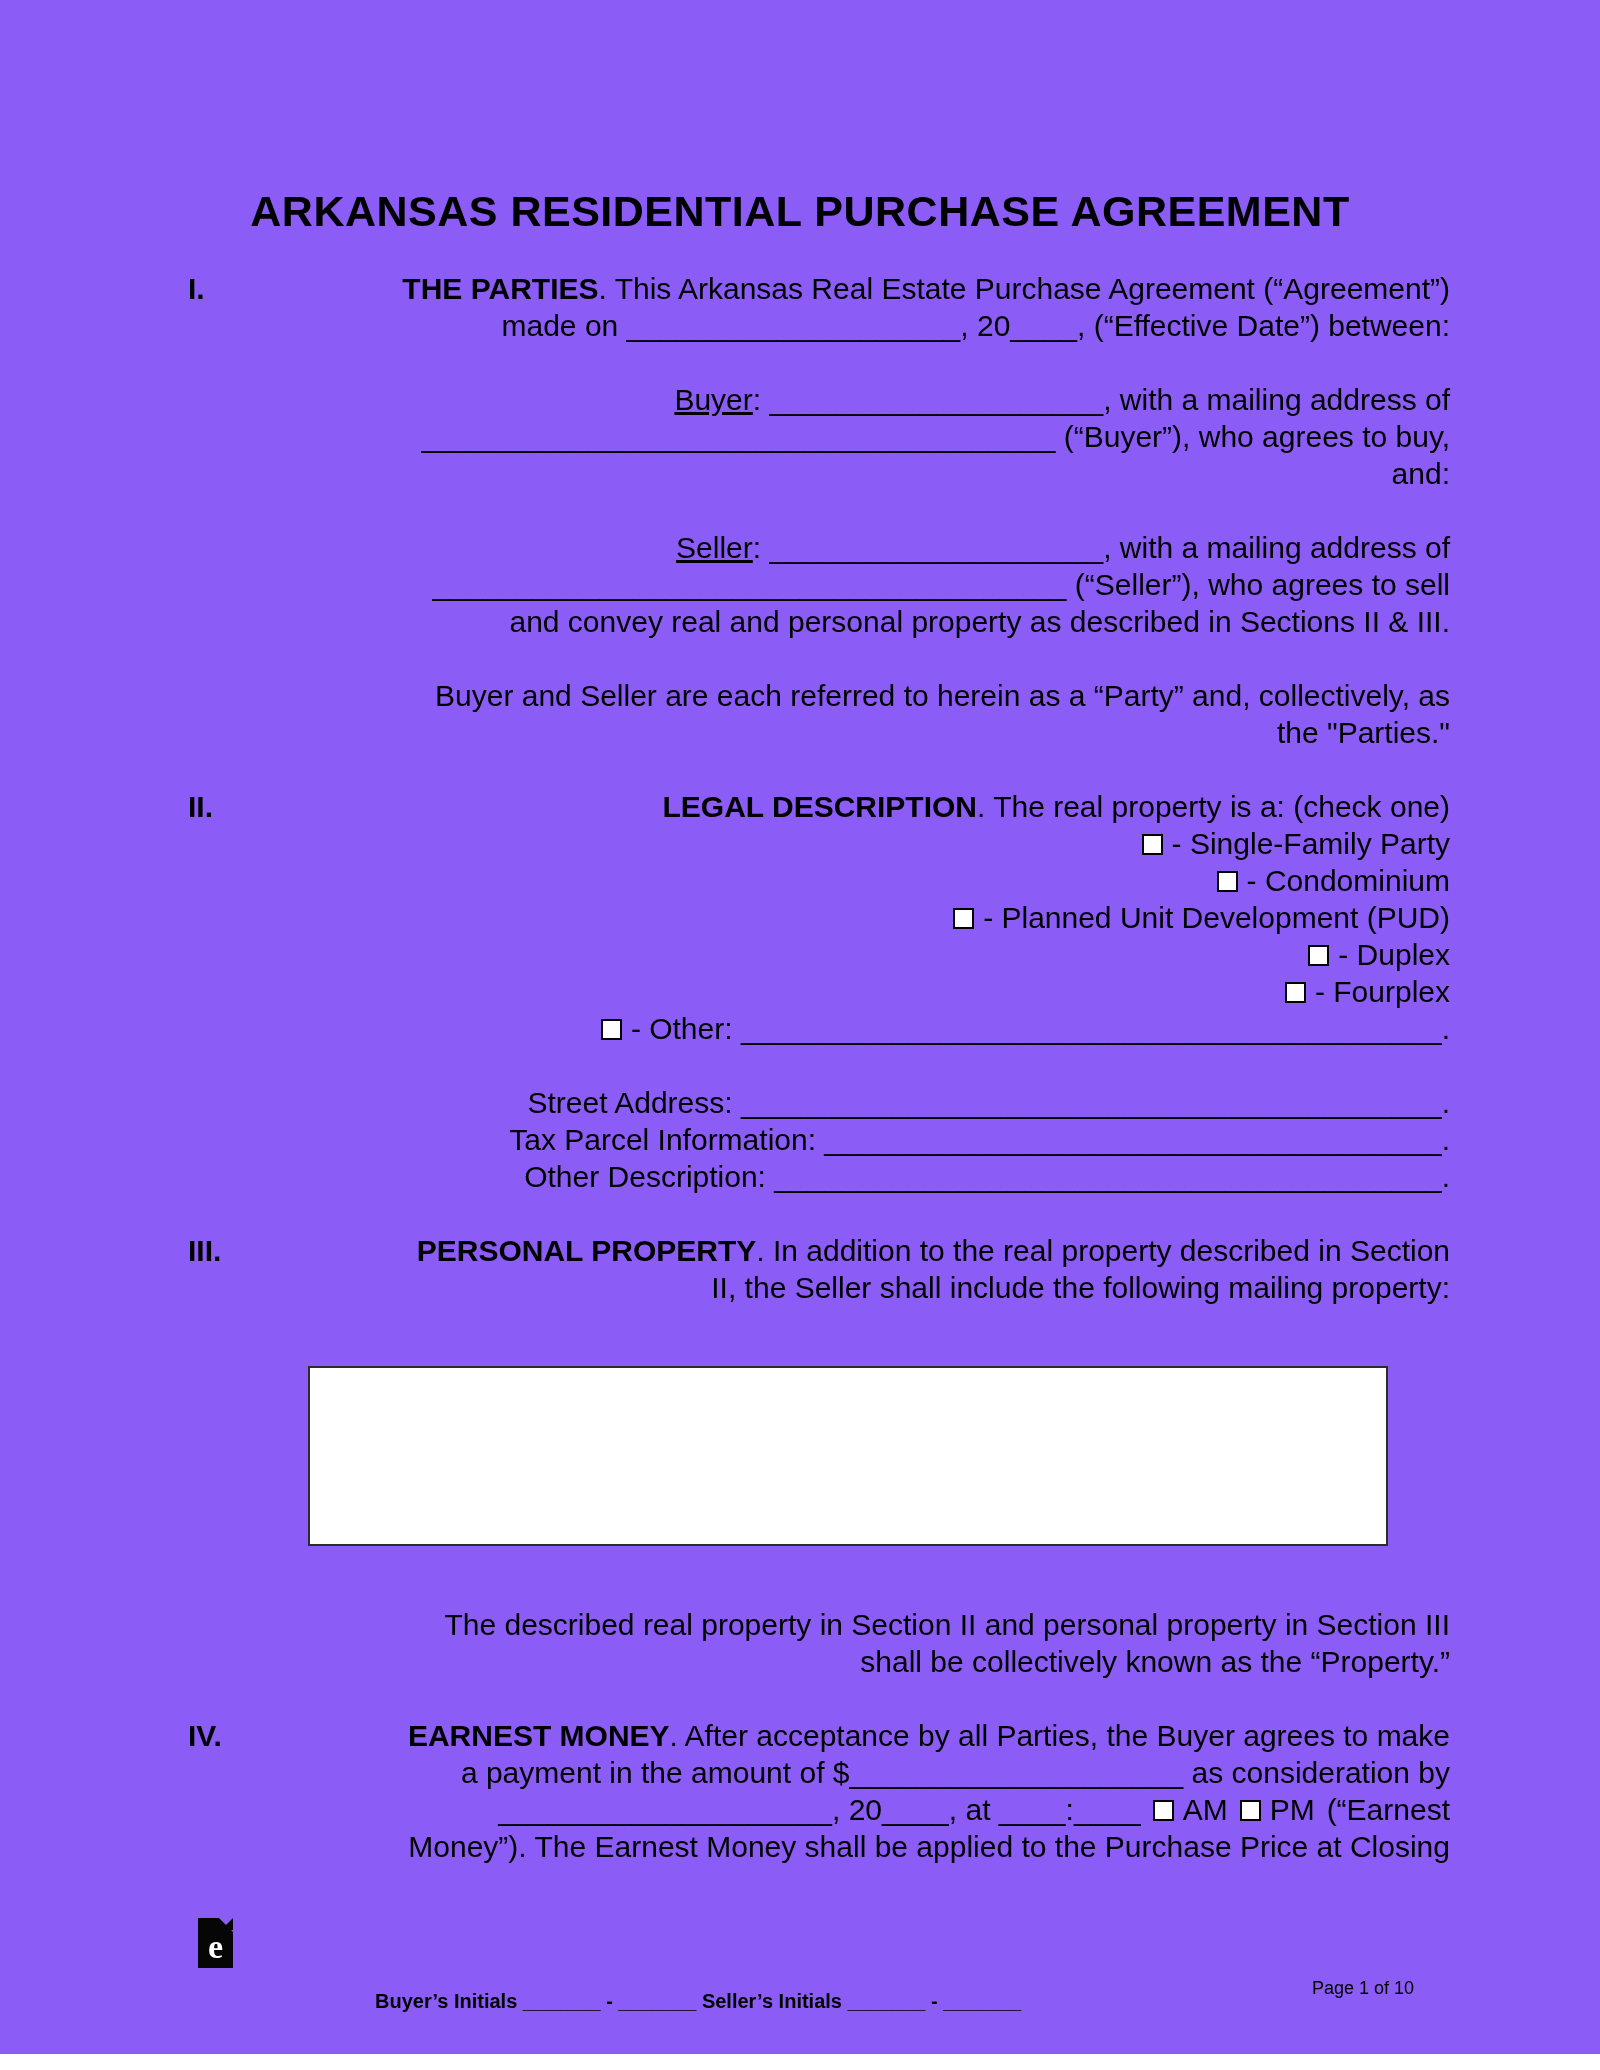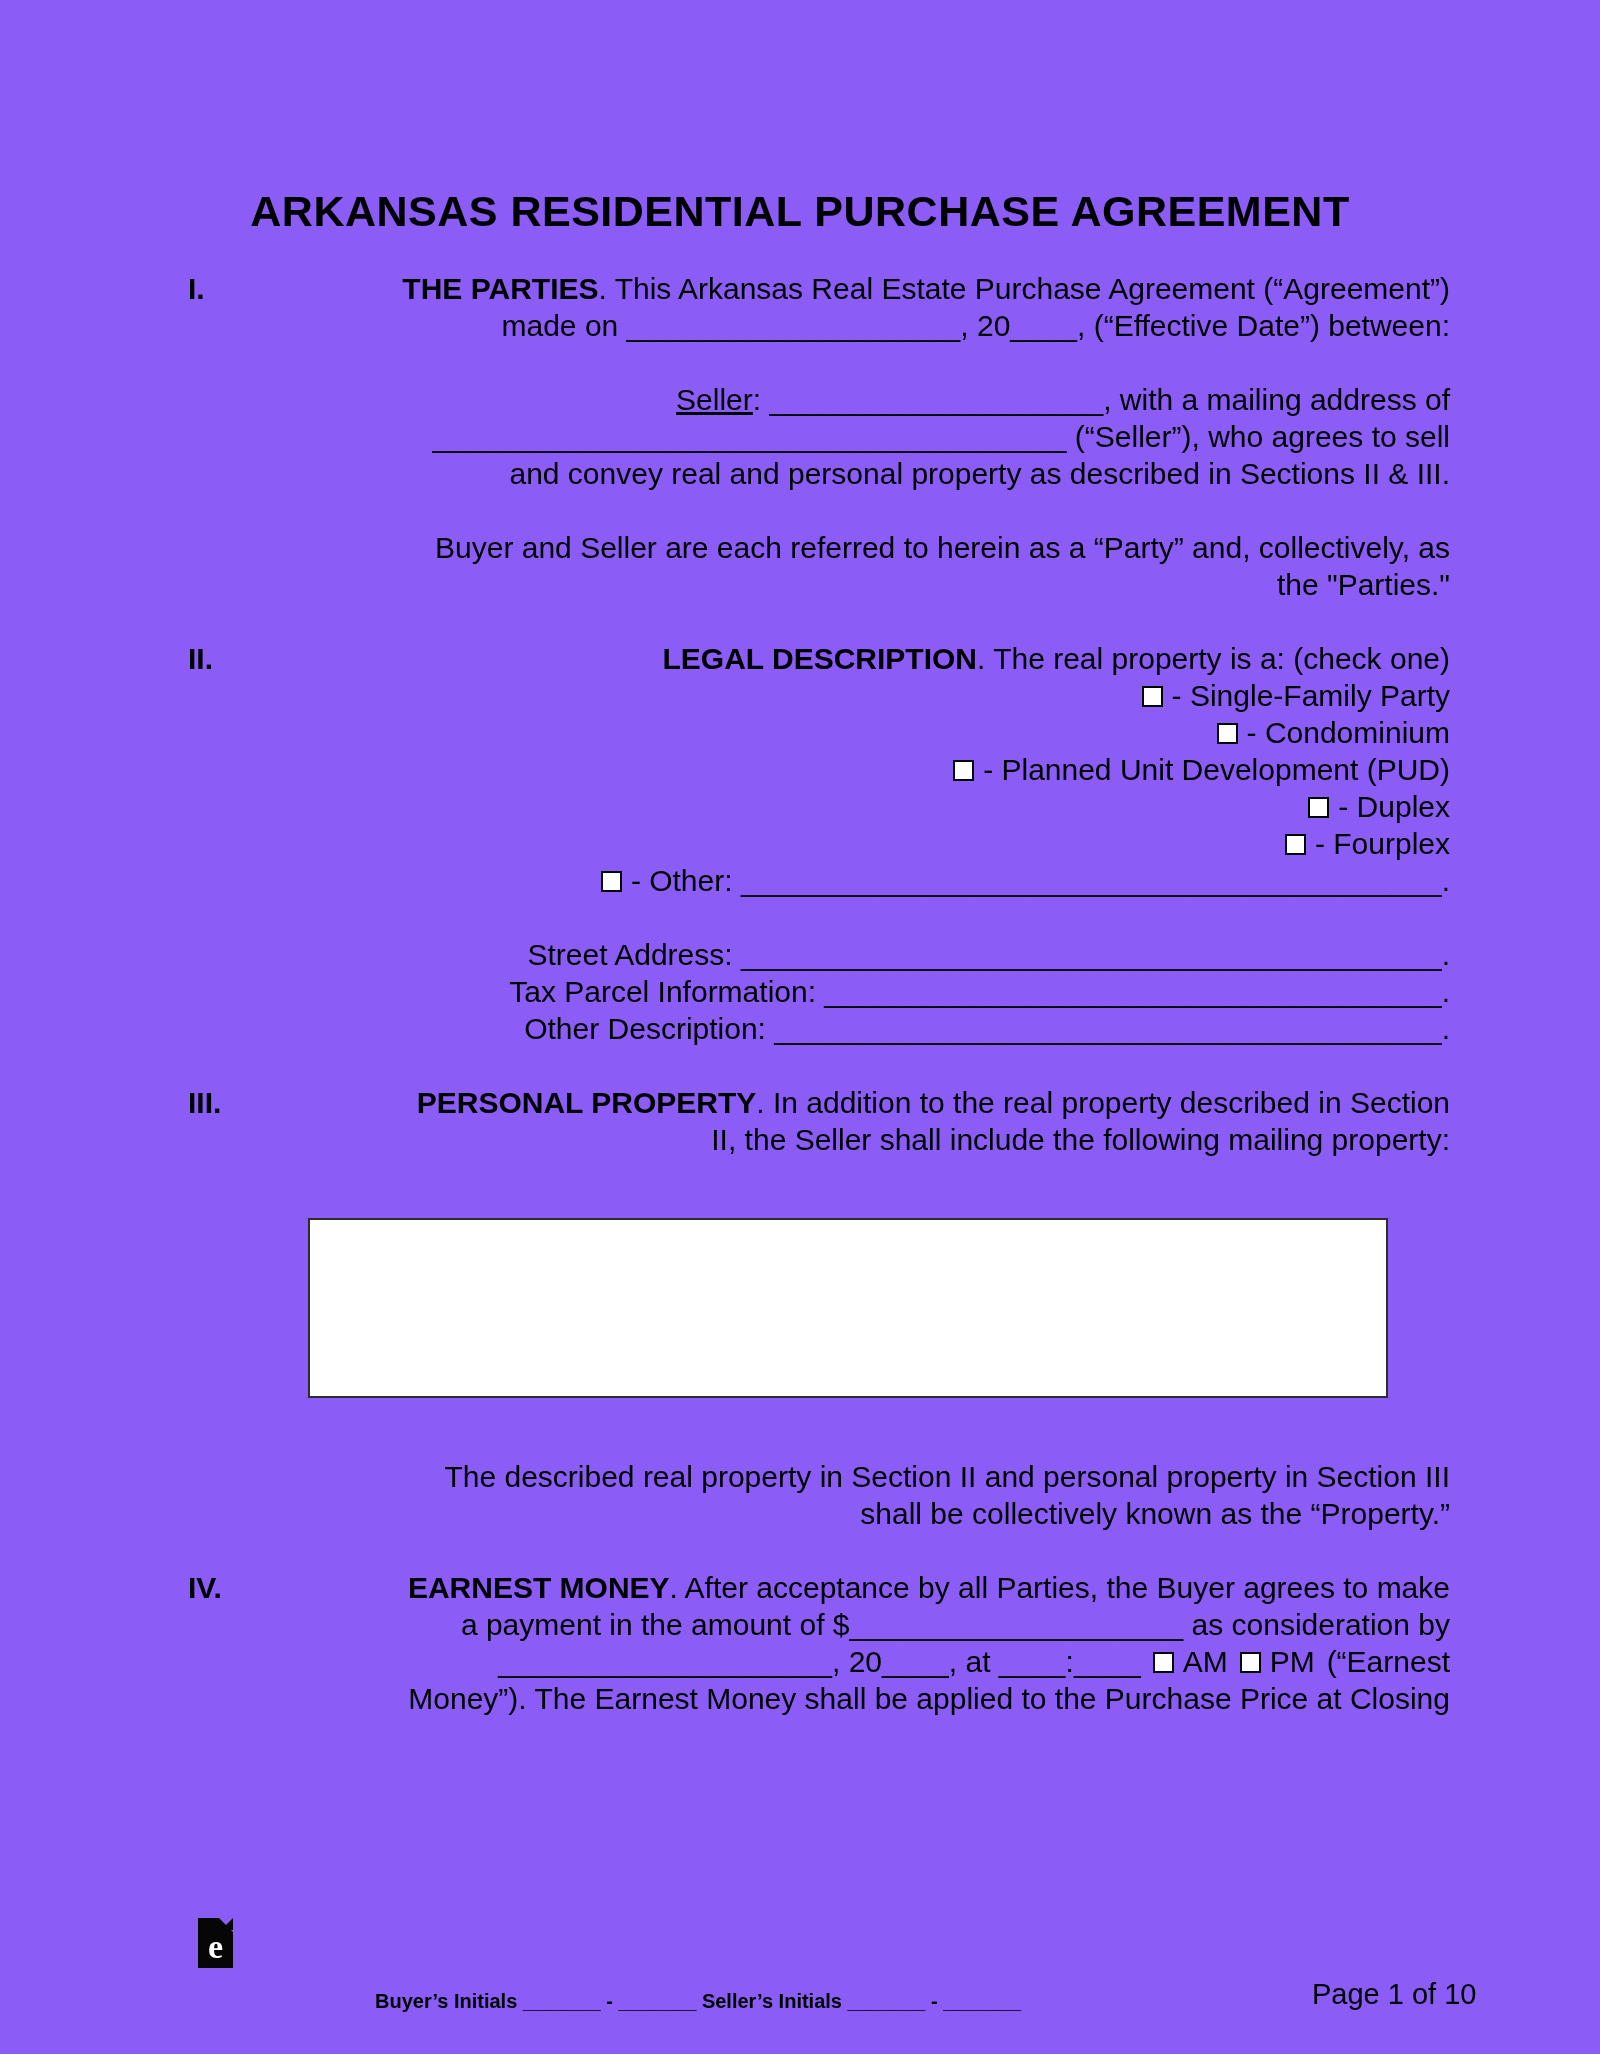--- a/index.html
+++ b/index.html
@@ -77,38 +77,43 @@
     font-weight: bold;
     line-height: 42px;
     font-family: "Liberation Serif", serif;
   }
   .initials-line {
     position: absolute; left: 375px; top: 1990px;
     font-size: 20px; font-weight: bold; white-space: pre;
   }
   .page-num {
     position: absolute; left: 1312px; top: 1978px;
-    font-size: 29px; white-space: pre;
+    font-size: 18px; white-space: pre;
   }
 </style>
 </head>
 <body>
 
 <div class="page">
 
   <div class="title">ARKANSAS RESIDENTIAL PURCHASE AGREEMENT</div>
 
   <div class="content">
 
     <div class="sec">
       <div class="num">I.</div>
       <div class="bd">
         <div class="para">
           <div class="ln"><span class="bold">THE PARTIES</span><span>. This Arkansas Real Estate Purchase Agreement (“Agreement”)</span></div>
           <div class="ln">made on ____________________, 20____, (“Effective Date”) between:</div>
+        </div>
+        <div class="para">
+          <div class="ln"><span class="ul">Buyer</span><span>: ____________________, with a mailing address of</span></div>
+          <div class="ln">______________________________________ (“Buyer”), who agrees to buy,</div>
+          <div class="ln">and:</div>
         </div>
         <div class="para">
           <div class="ln"><span class="ul">Seller</span><span>: ____________________, with a mailing address of</span></div>
           <div class="ln">______________________________________ (“Seller”), who agrees to sell</div>
           <div class="ln">and convey real and personal property as described in Sections II &amp; III.</div>
         </div>
         <div class="para">
           <div class="ln">Buyer and Seller are each referred to herein as a “Party” and, collectively, as</div>
           <div class="ln">the "Parties."</div>
         </div>

